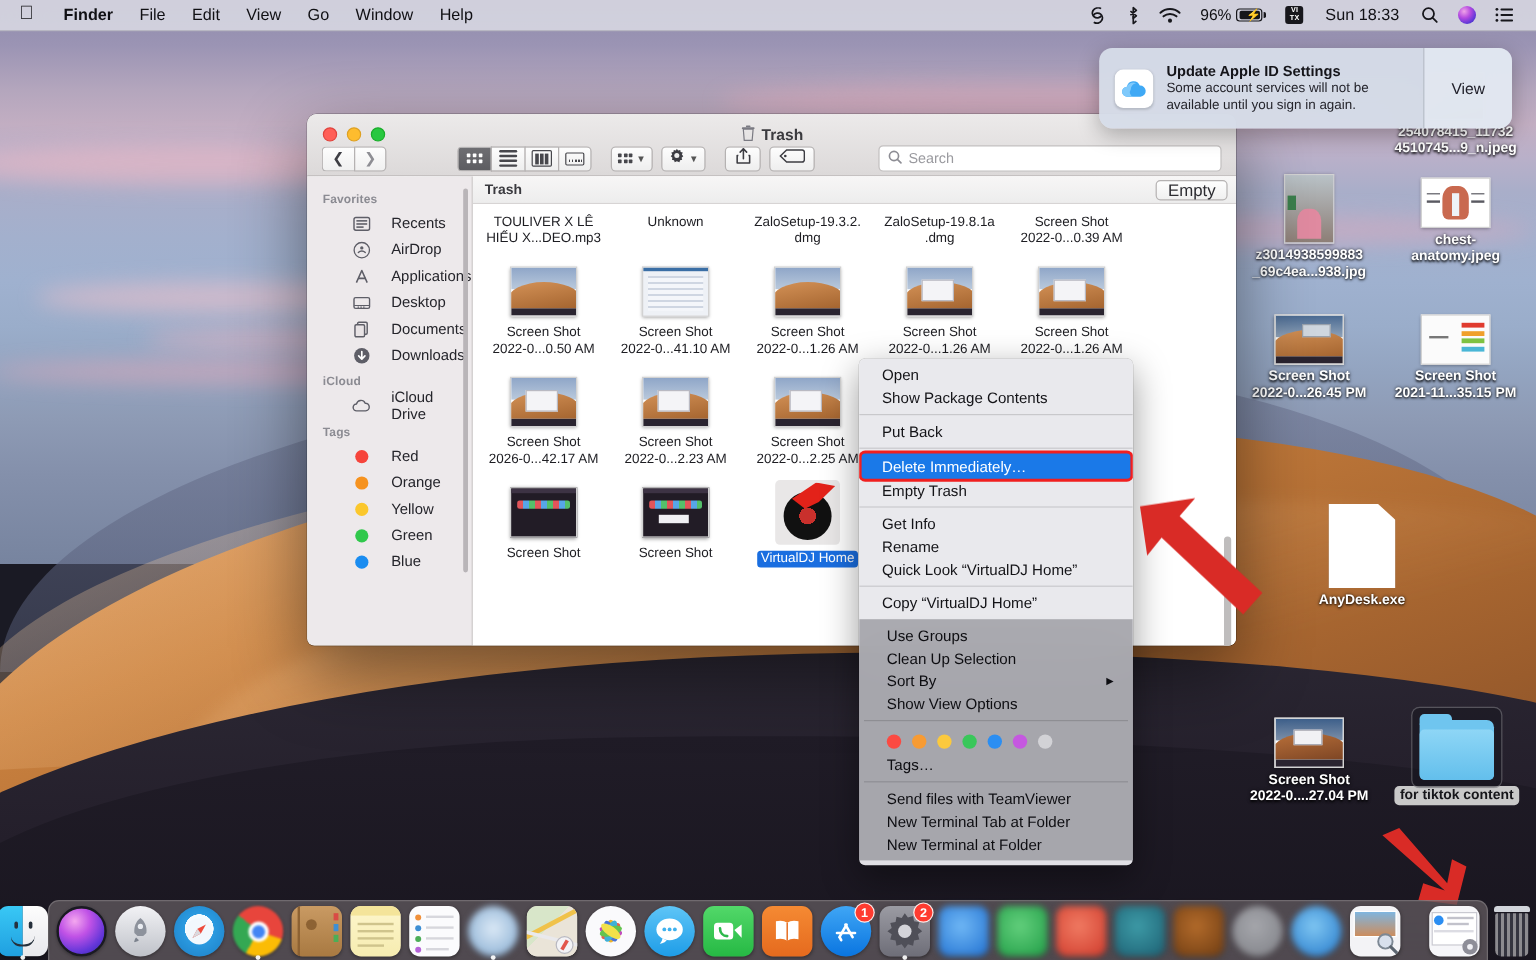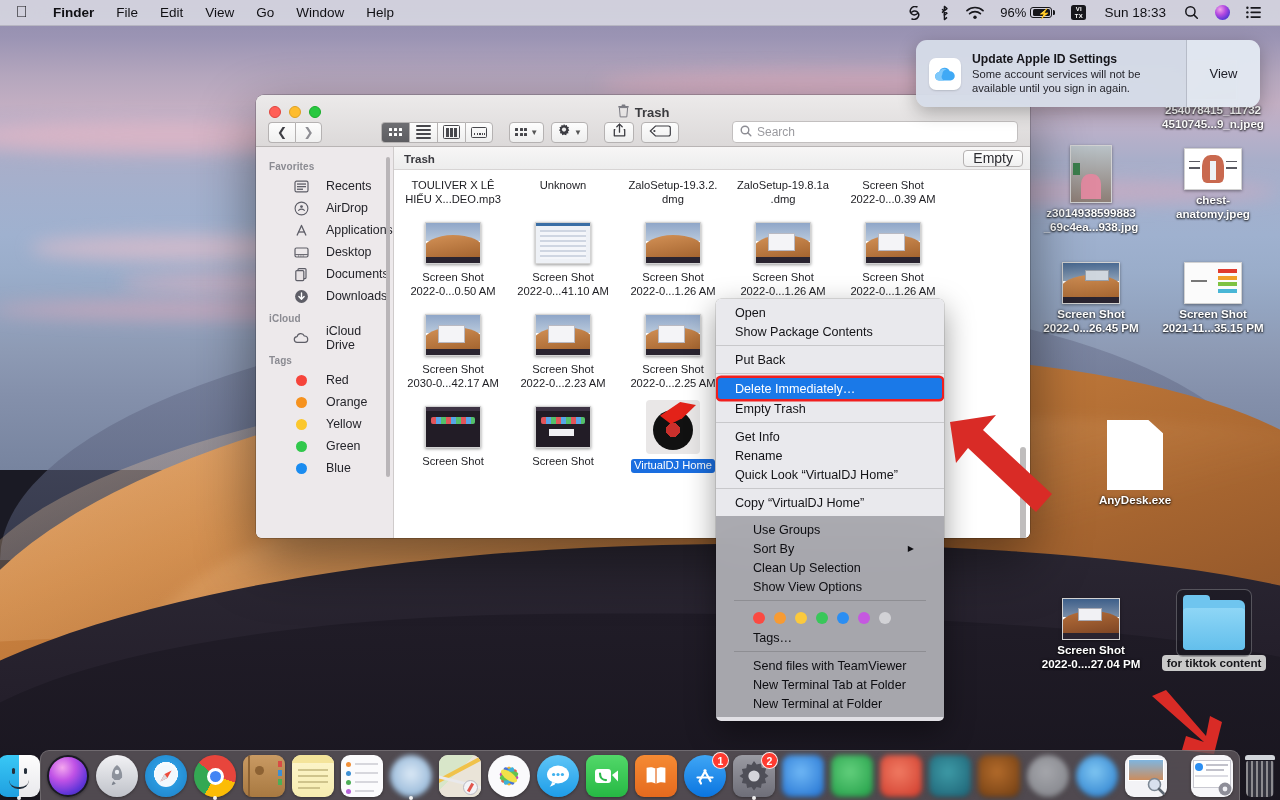--- a/index.html
+++ b/index.html
@@ -279,21 +279,21 @@
   }
   .ctx-item { height:19px; display:flex; align-items:center; padding:0 12px 0 19px; white-space:nowrap; }
   .ctx-item .sub { margin-left:auto; font-size:8px; }
   .ctx-sep { height:1px; background:rgba(0,0,0,.14); margin:4px 0; }
   .ctx-item.hl {
     background:#1a79e8; color:#fff; margin:0 2px; padding-left:17px;
     border-radius:3px; height:21px;
     box-shadow: 0 0 0 2.5px #f01f1f;
     text-align: center;
   }
-  .ctx-group-dark { background:rgba(118,118,126,.55); padding:4px 18px; margin-top:4px;}
+  .ctx-group-dark { background:rgba(118,118,126,.55); padding:4px 4px; margin-top:4px;}
   .ctx-group-dark .ctx-item { color:#0d0d11; }
   .ctx-tags { display:flex; gap:9px; padding:7px 0 4px 19px; }
   .ctx-tags .dotc { width:12px; height:12px; }
 
   
   .arrow { position:absolute; z-index:860; }
 
   
   #dock {
     position:absolute; left:40px; bottom:0; width:1200px; height:50px; z-index:870;
@@ -833,21 +833,21 @@
           <div class="gcell">
             <div class="gthumb">
                 <div class="ph">
                   <div class="shot-sky"></div>
                   <div class="shot-dune"></div>
                   <div class="shot-dark"></div>
                   <div class="shot-win"></div>
                 </div>
               </div>
             <div class="glabel">Screen Shot</div>
-            <div class="glabel">2030-0...42.17 AM</div>
+            <div class="glabel">2026-0...42.17 AM</div>
           </div>
           <div class="gcell">
             <div class="gthumb">
                 <div class="ph">
                   <div class="shot-sky"></div>
                   <div class="shot-dune"></div>
                   <div class="shot-dark"></div>
                   <div class="shot-win"></div>
                 </div>
               </div>
@@ -916,25 +916,25 @@
   <div class="ctx-item">Empty Trash</div>
   <div class="ctx-sep"></div>
   <div class="ctx-item">Get Info</div>
   <div class="ctx-item">Rename</div>
   <div class="ctx-item">Quick Look “VirtualDJ Home”</div>
   <div class="ctx-sep"></div>
   <div class="ctx-item">Copy “VirtualDJ Home”</div>
 
   <div class="ctx-group-dark">
     <div class="ctx-item">Use Groups</div>
+    <div class="ctx-item">Clean Up Selection</div>
     <div class="ctx-item">
       <span>Sort By</span>
       <span class="sub">▶</span>
     </div>
-    <div class="ctx-item">Clean Up Selection</div>
     <div class="ctx-item">Show View Options</div>
 
     <div class="ctx-sep"></div>
     <div class="ctx-tags">
       <span class="dotc" style="background:#fb4a42;"></span>
       <span class="dotc" style="background:#f79b33;"></span>
       <span class="dotc" style="background:#fbc93d;"></span>
       <span class="dotc" style="background:#39c75a;"></span>
       <span class="dotc" style="background:#2b8ef2;"></span>
       <span class="dotc" style="background:#c558e0;"></span>

